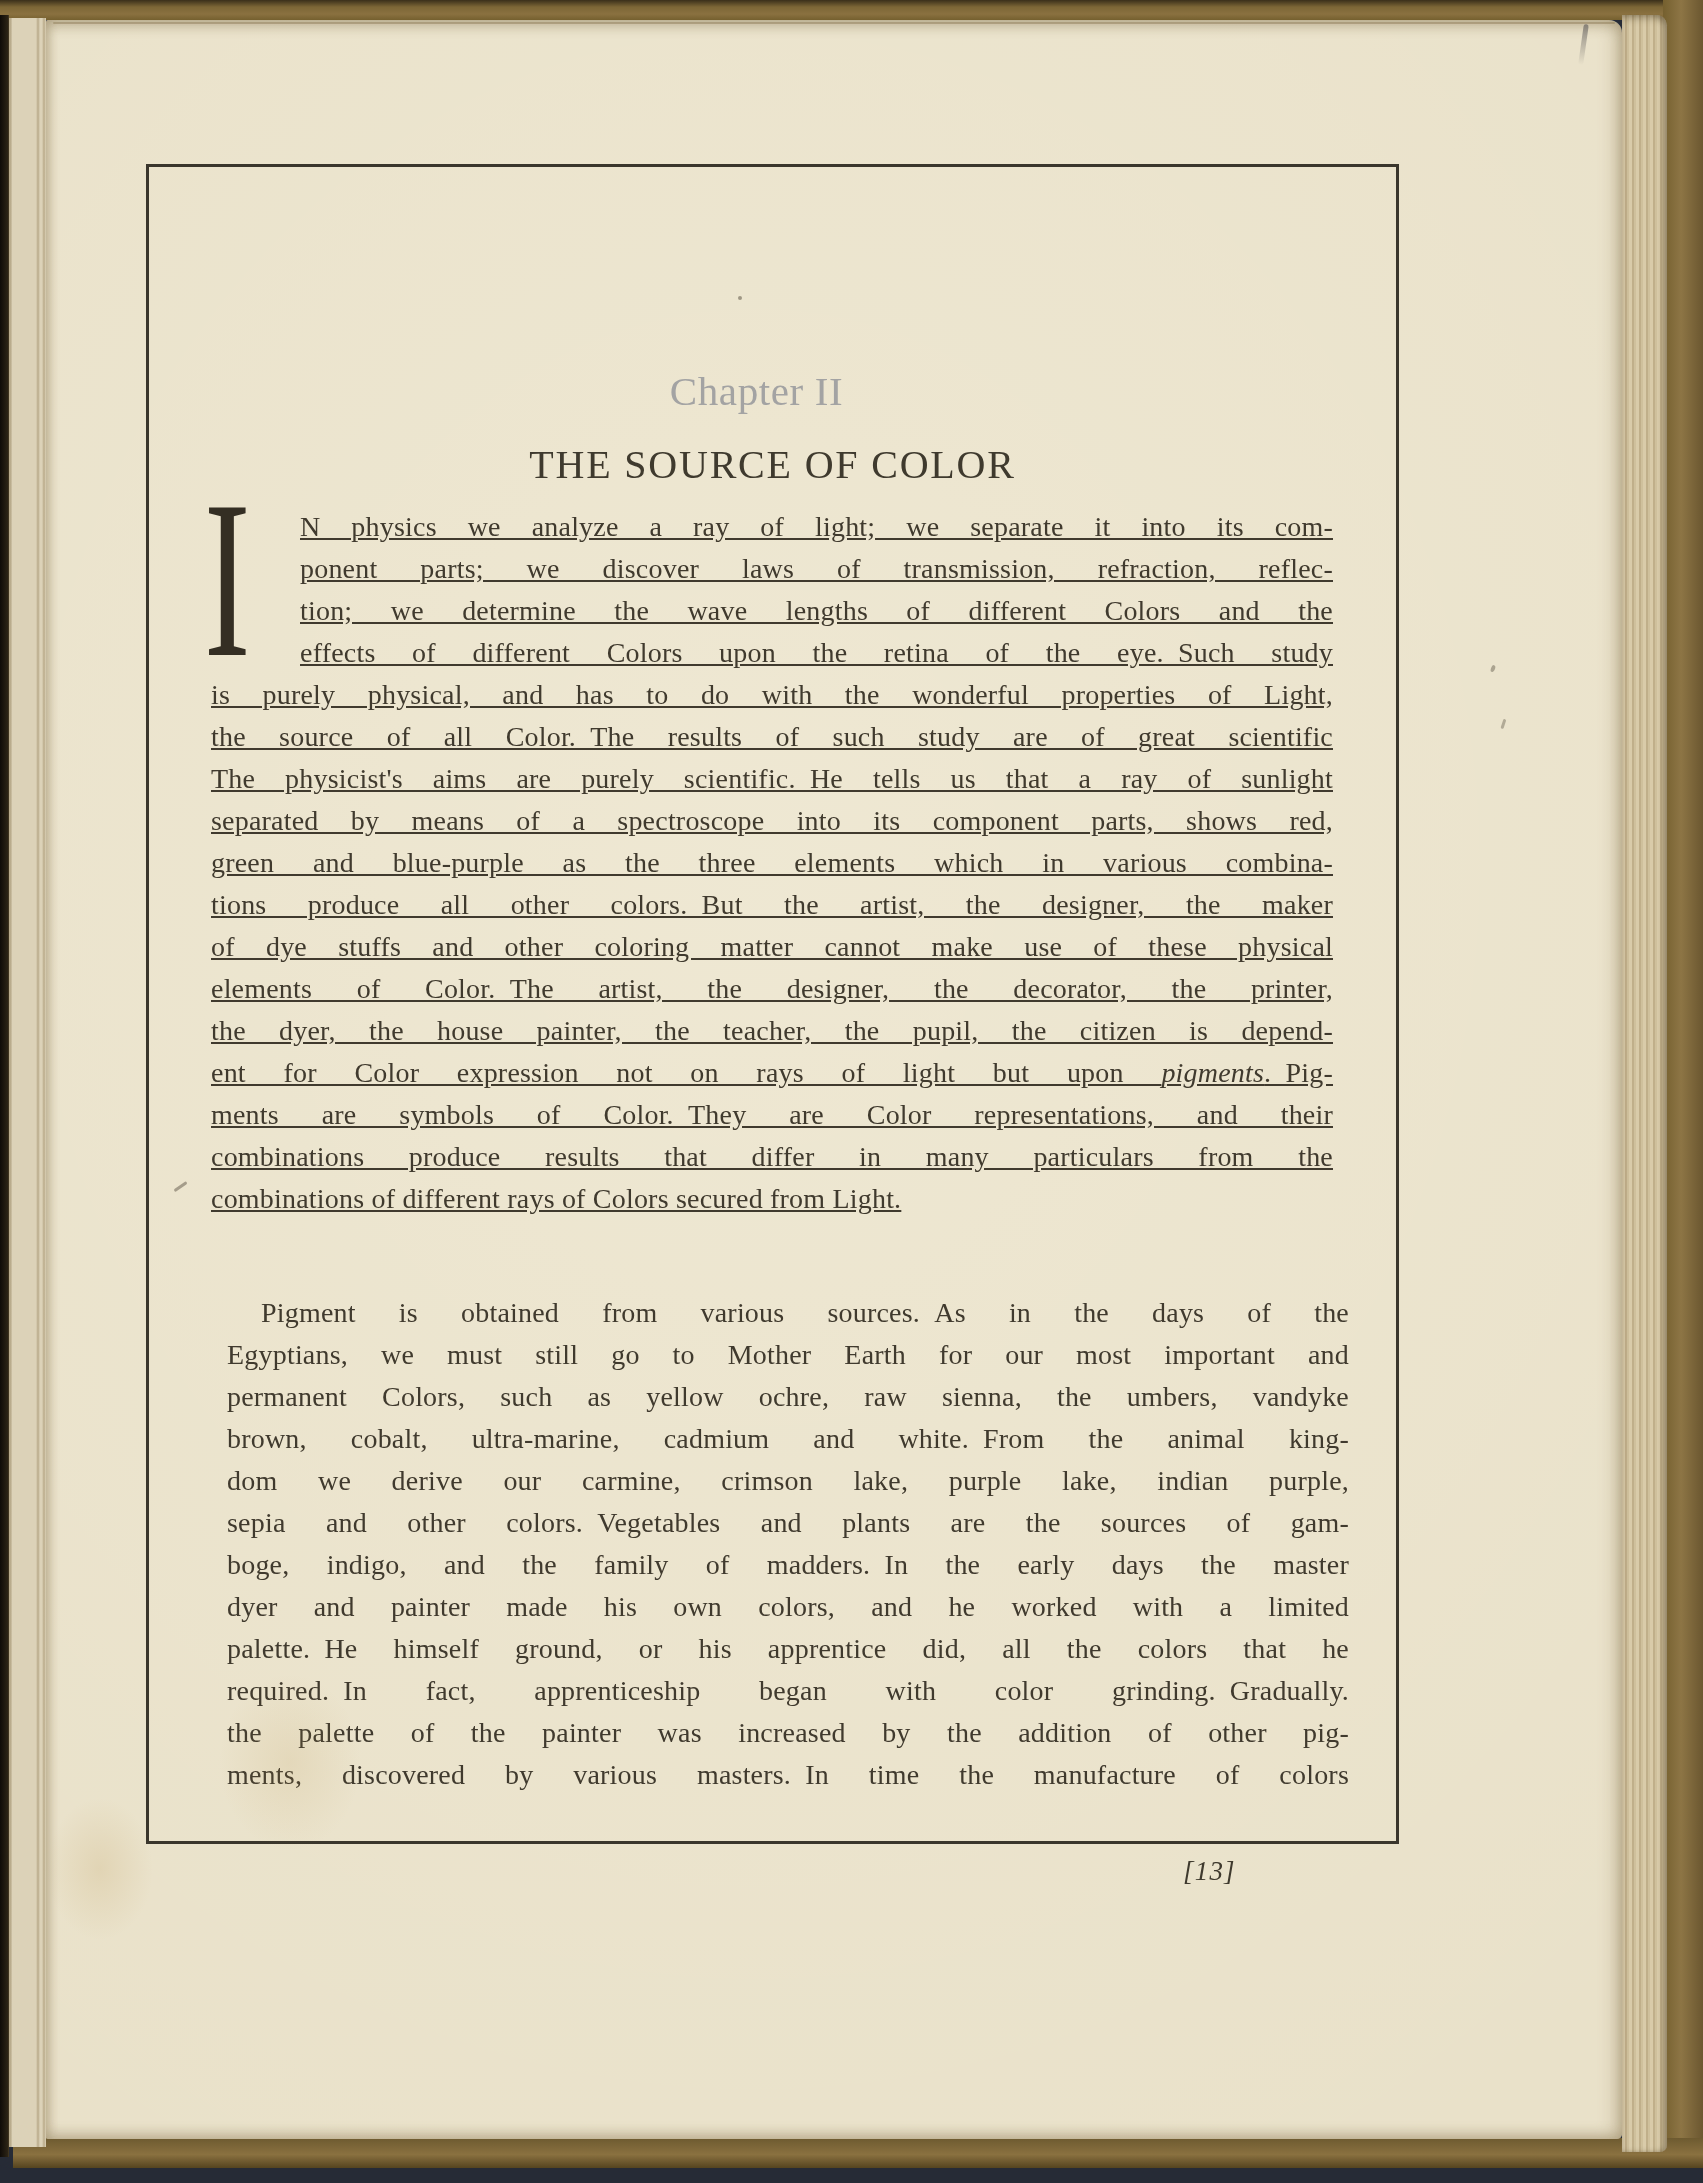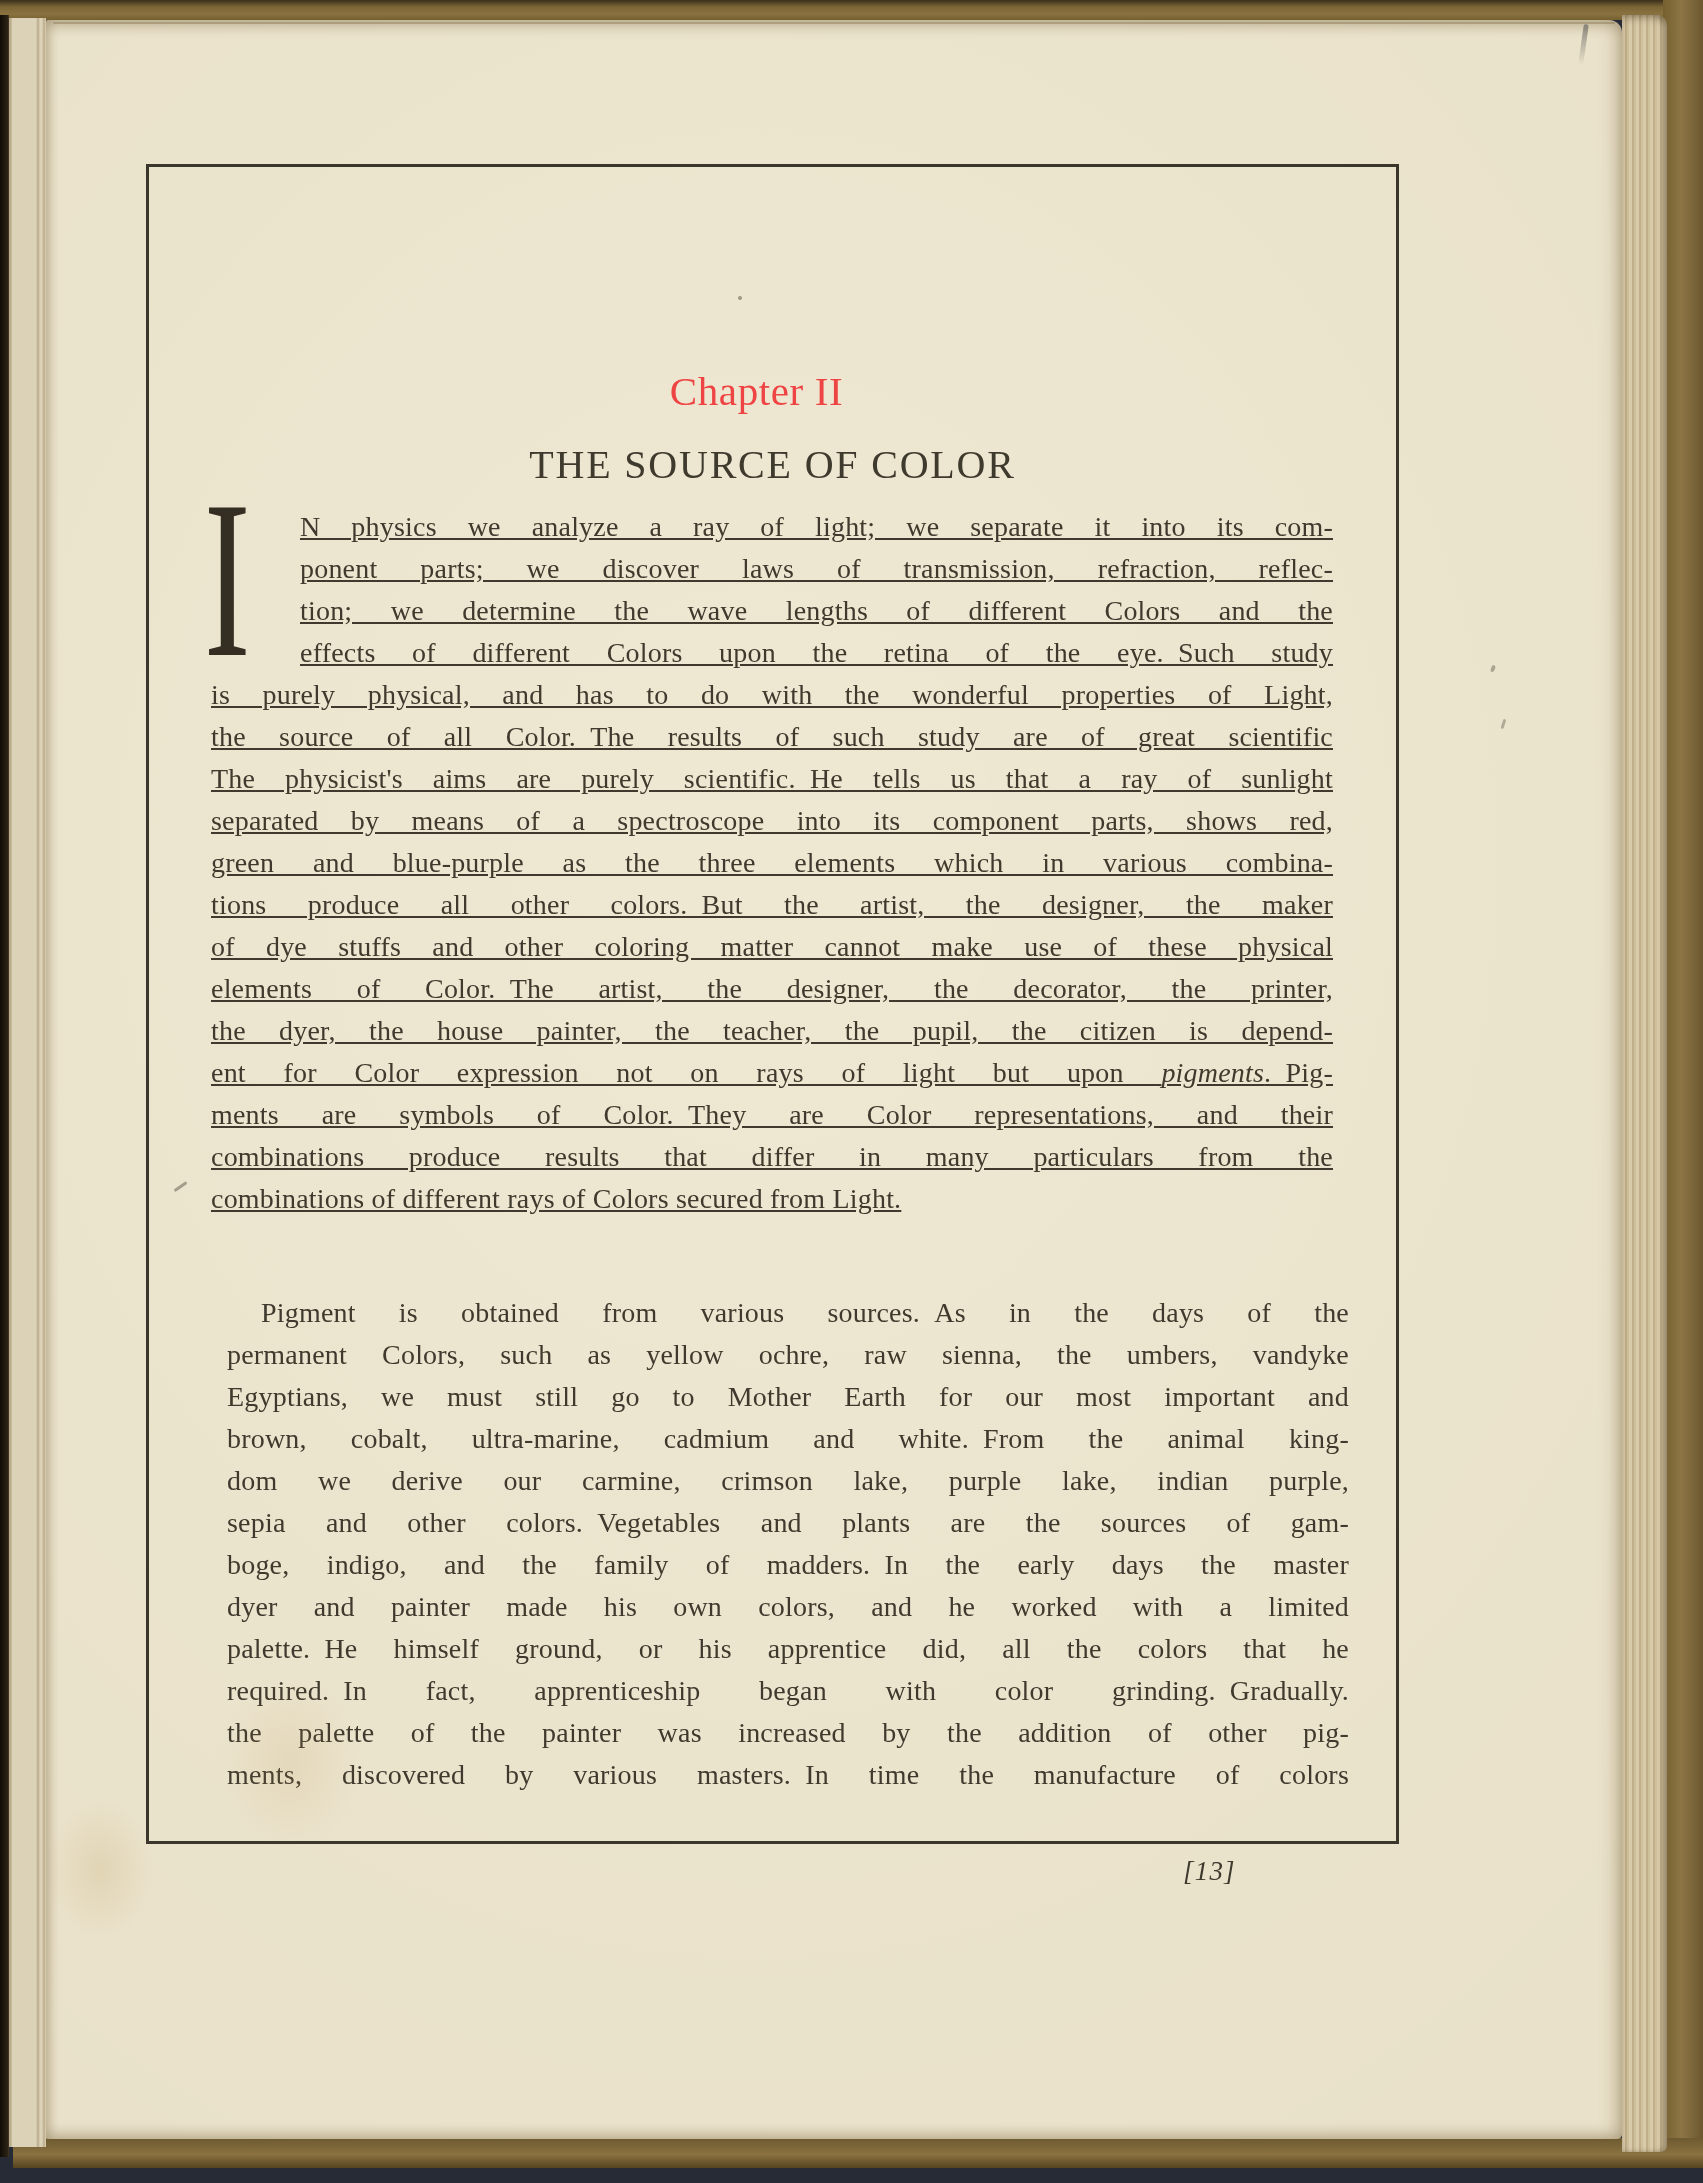--- a/index.html
+++ b/index.html
@@ -33,21 +33,21 @@
       #e9e1c9;
     border-radius:1.8px 13px 4.7px 1.8px;
     box-shadow:inset 0 7px 12px rgba(120,100,60,.28),
                inset -9.5px 0 15.4px rgba(130,110,70,.22),
                inset 0 -7px 10.6px rgba(120,100,60,.2),
                inset 6px 0 8.3px rgba(120,100,60,.12);}
   
   .frame{position:absolute;left:146px;top:164px;width:1253px;height:1680px;
     border:3.5px solid #3a362c;box-sizing:border-box;}
   .chapter{position:absolute;left:146px;top:371px;width:1221px;text-align:center;
-    font-size:41px;line-height:1;letter-spacing:0.6px;color:#ef4444;}
+    font-size:41px;line-height:1;letter-spacing:0.6px;color:#a3a3a3;}
   .title{position:absolute;left:146px;top:445px;width:1253px;text-align:center;
     font-size:40px;line-height:1;letter-spacing:1.8px;color:#3f3a2e;}
   .para{position:absolute;left:211px;width:1122px;font-size:28px;line-height:42px;
     color:#403a2e;letter-spacing:0.2px;}
   #para1{top:506px;text-decoration:underline;}
   #para2{top:1292px;margin-left:16px;}
   .tline{text-align:justify;text-align-last:justify;}
   .tline.nojust{text-align-last:left;}
   .tline.dropcap-indent{padding-left:89px;}
   .tline.first-indent{text-indent:34px;}
@@ -110,22 +110,22 @@
       <div class="tline"><span>of dye stuffs and other coloring matter cannot make use of these physical</span></div>
       <div class="tline"><span>elements of Color. The artist, the designer, the decorator, the printer,</span></div>
       <div class="tline"><span>the dyer, the house painter, the teacher, the pupil, the citizen is depend-</span></div>
       <div class="tline"><span>ent for Color expression not on rays of light but upon </span><i>pigments</i><span>. Pig-</span></div>
       <div class="tline"><span>ments are symbols of Color. They are Color representations, and their</span></div>
       <div class="tline"><span>combinations produce results that differ in many particulars from the</span></div>
       <div class="tline nojust"><span>combinations of different rays of Colors secured from Light.</span></div>
     </div>
   <div class="para" id="para2">
       <div class="tline first-indent"><span>Pigment is obtained from various sources. As in the days of the</span></div>
+      <div class="tline"><span>Egyptians, we must still go to Mother Earth for our most important and</span></div>
       <div class="tline"><span>permanent Colors, such as yellow ochre, raw sienna, the umbers, vandyke</span></div>
-      <div class="tline"><span>Egyptians, we must still go to Mother Earth for our most important and</span></div>
       <div class="tline"><span>brown, cobalt, ultra-marine, cadmium and white. From the animal king-</span></div>
       <div class="tline"><span>dom we derive our carmine, crimson lake, purple lake, indian purple,</span></div>
       <div class="tline"><span>sepia and other colors. Vegetables and plants are the sources of gam-</span></div>
       <div class="tline"><span>boge, indigo, and the family of madders. In the early days the master</span></div>
       <div class="tline"><span>dyer and painter made his own colors, and he worked with a limited</span></div>
       <div class="tline"><span>palette. He himself ground, or his apprentice did, all the colors that he</span></div>
       <div class="tline"><span>required. In fact, apprenticeship began with color grinding. Gradually.</span></div>
       <div class="tline"><span>the palette of the painter was increased by the addition of other pig-</span></div>
       <div class="tline"><span>ments, discovered by various masters. In time the manufacture of colors</span></div>
     </div>

